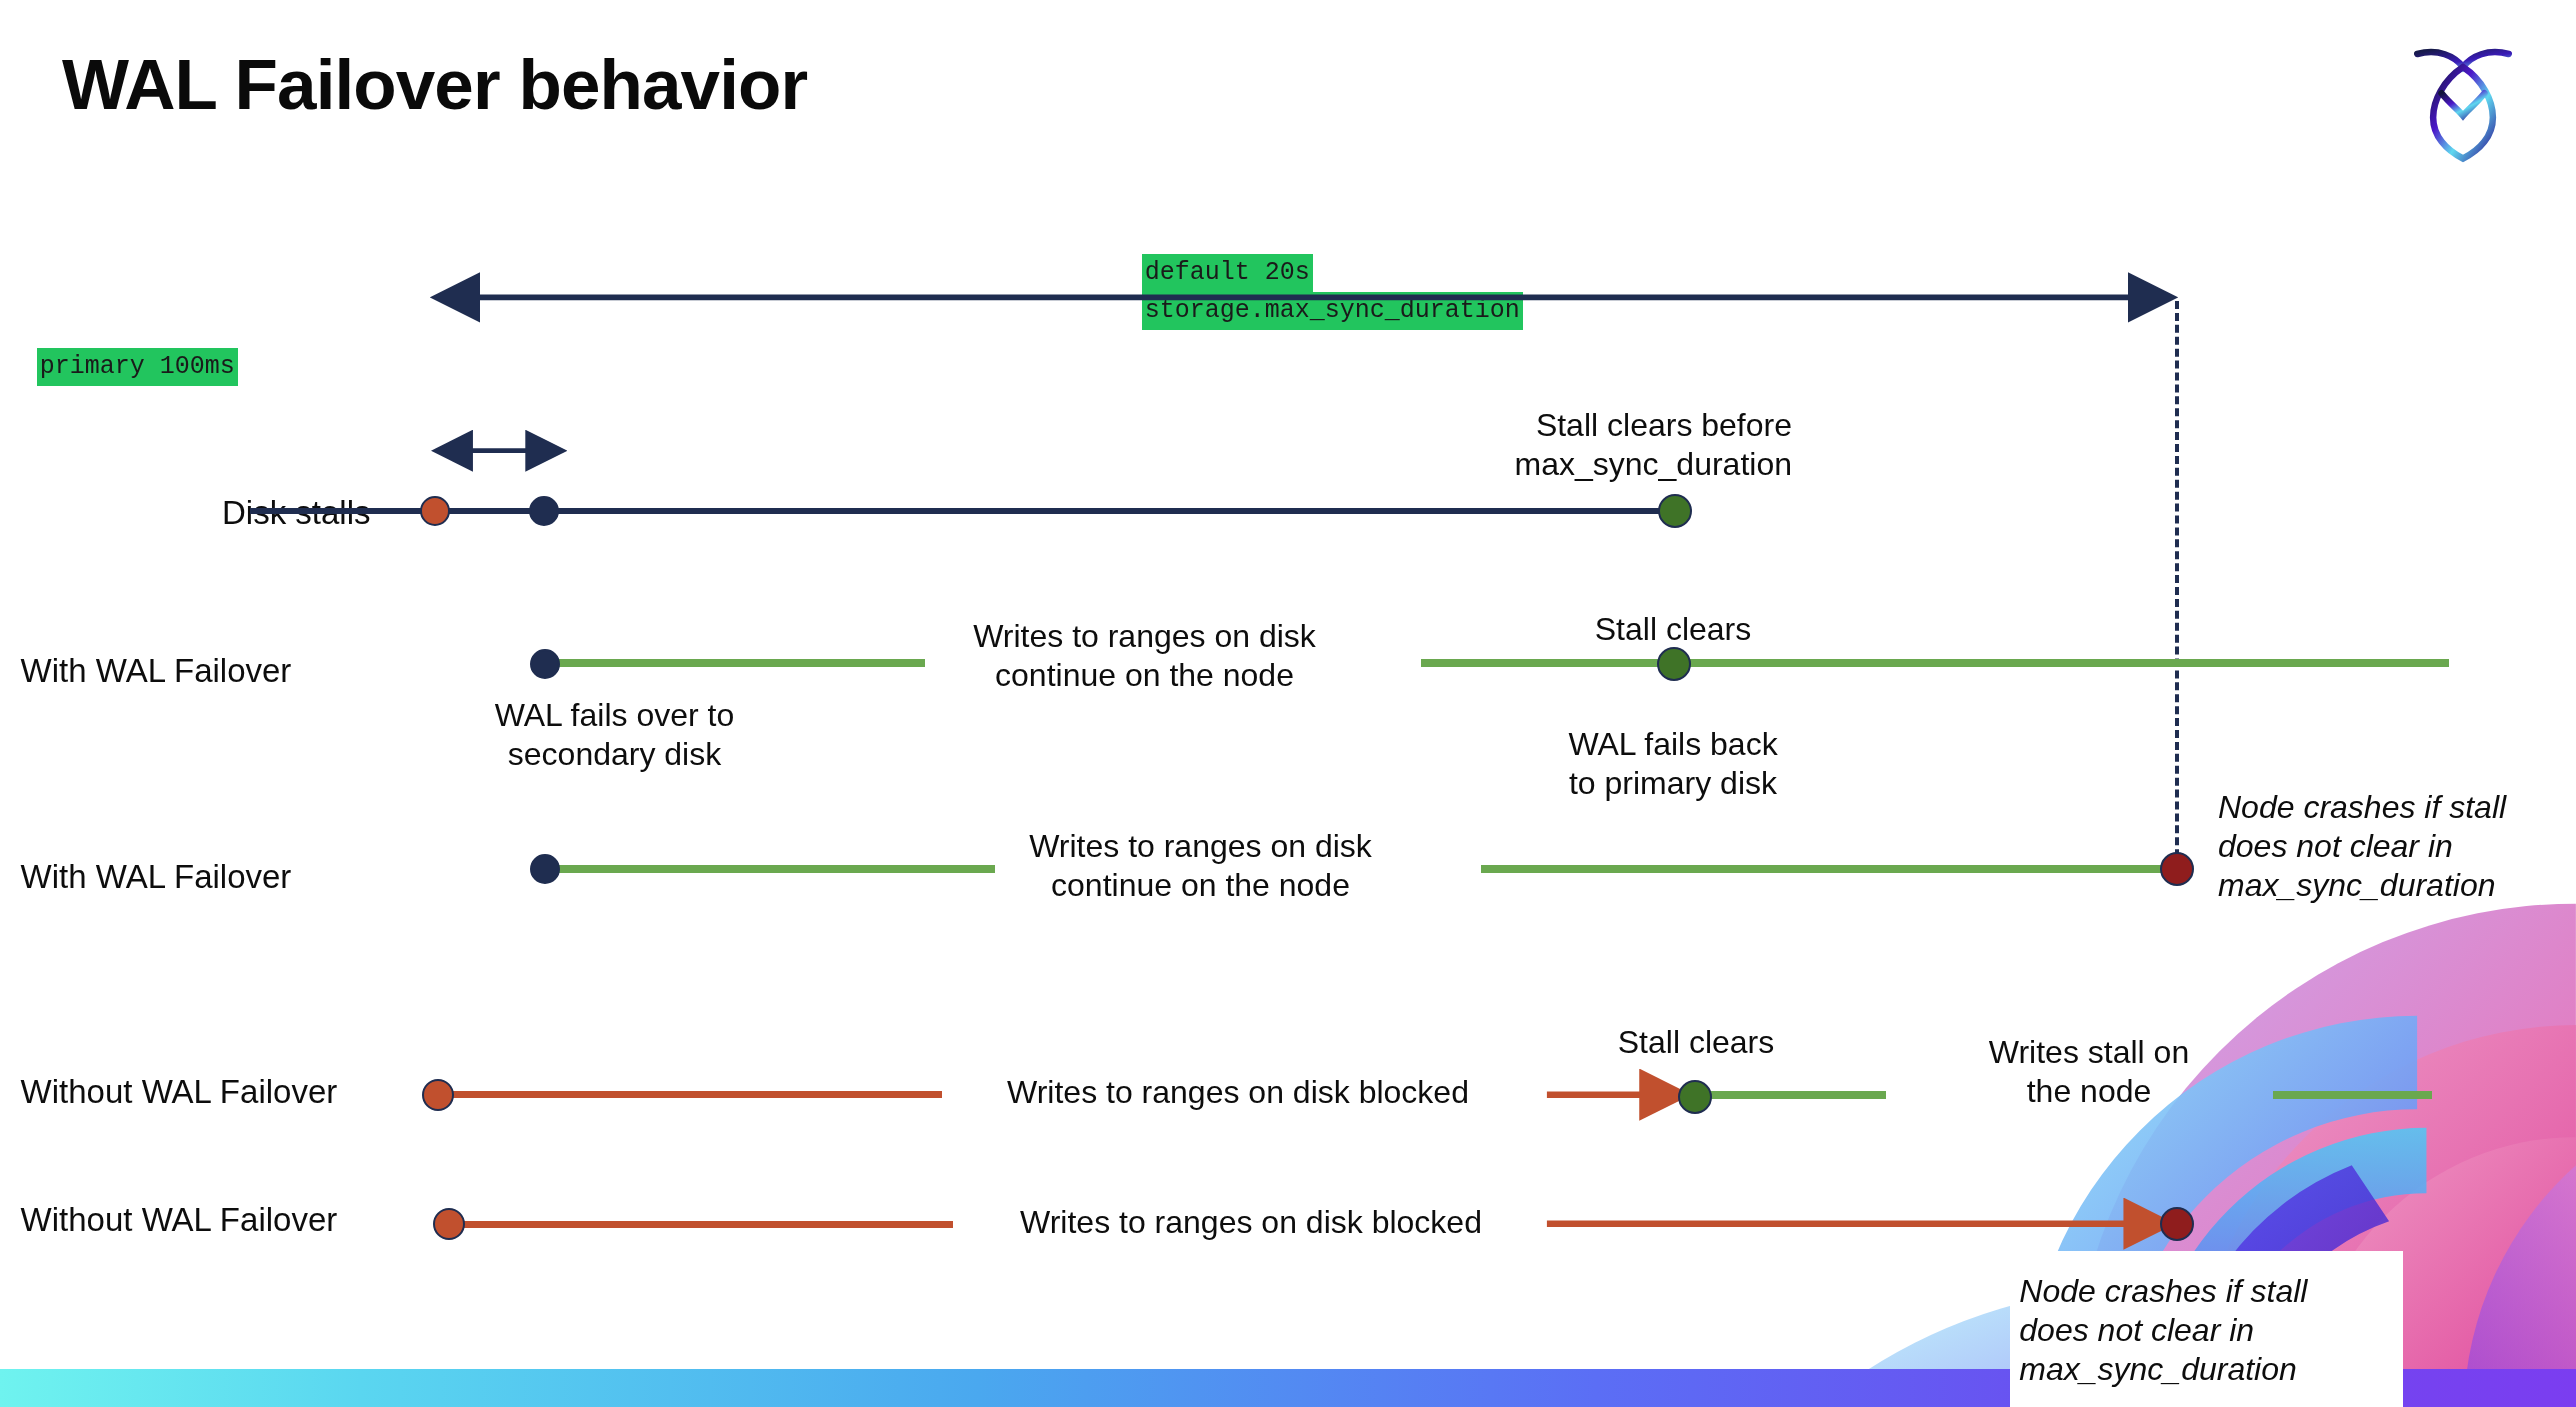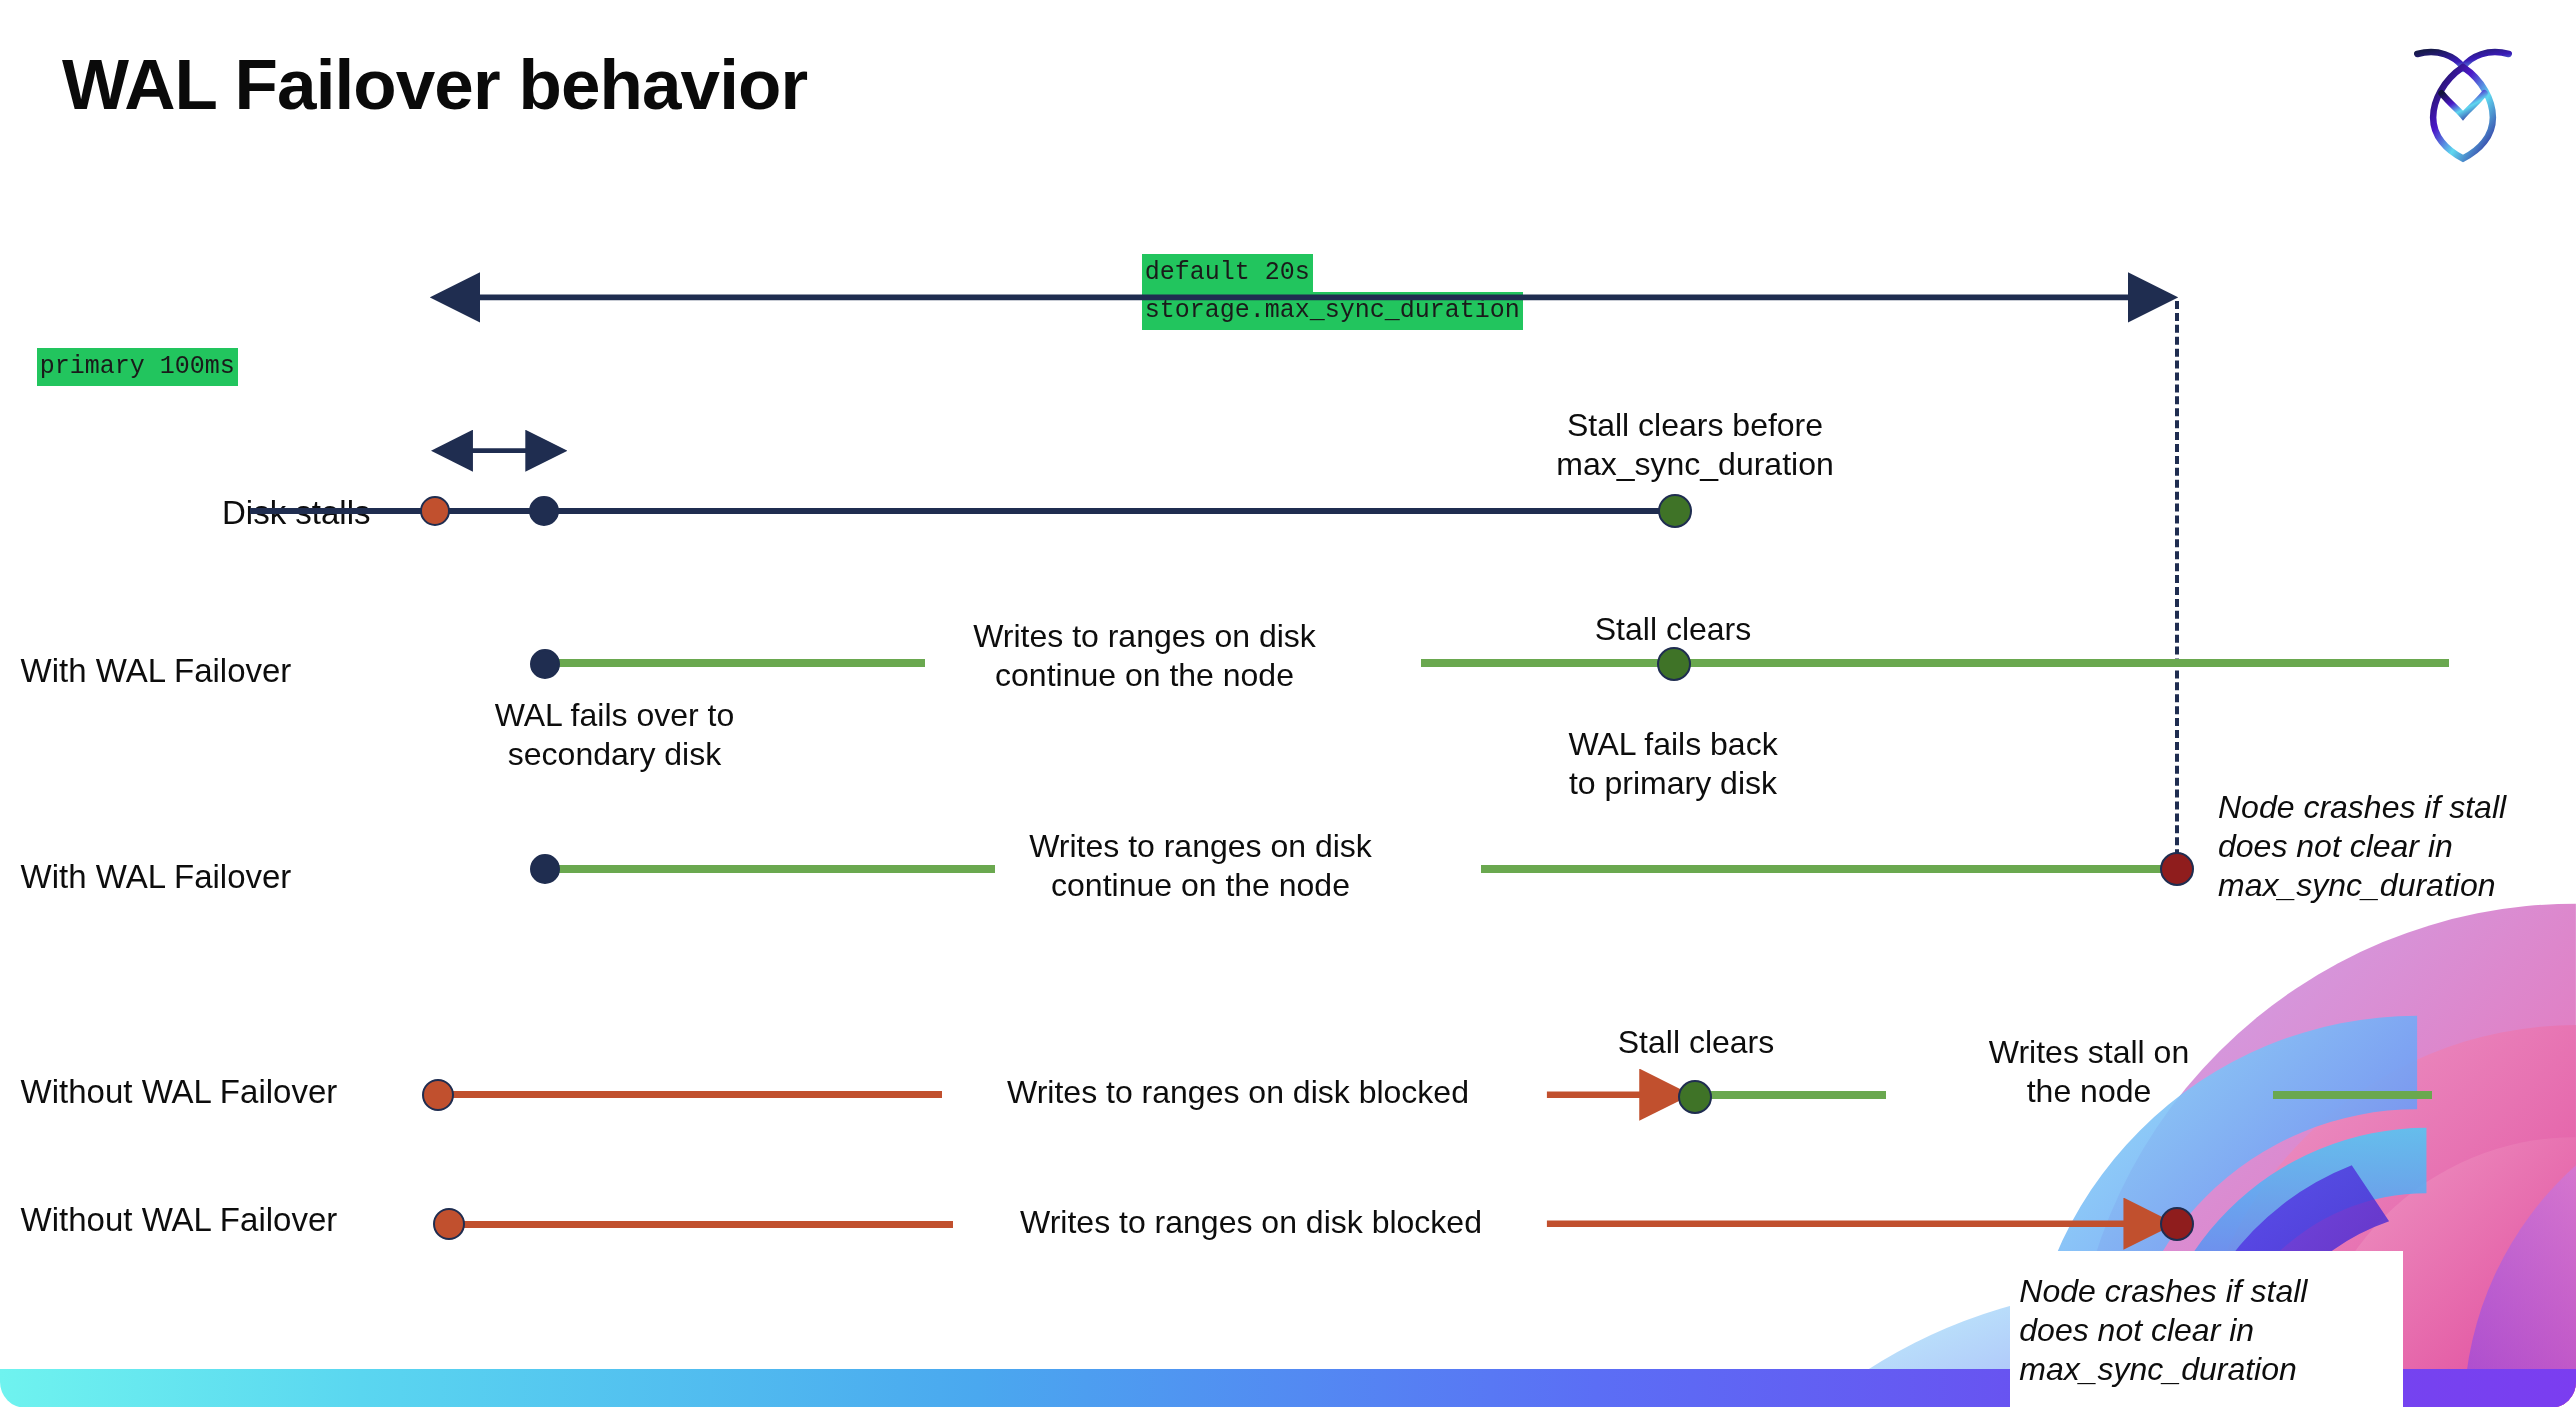--- a/index.html
+++ b/index.html
@@ -3,21 +3,21 @@
 <meta charset="utf-8">
 <style>
   html,body{margin:0;padding:0;}
   body{
     width:2576px;height:1408px;
     background:#ffffff;
     font-family:"Liberation Sans", sans-serif;
     overflow:hidden;
     position:relative;
   }
-  #slide{position:absolute;left:0;top:0;width:2576px;height:1408px;overflow:hidden;background:#fff;border-radius:26px;}
+  #slide{position:absolute;left:0;top:0;width:2576px;height:1408px;overflow:hidden;background:#fff;}
 
   
   .deco-wrap{position:absolute;right:0;bottom:0;width:710px;height:523px;overflow:hidden;pointer-events:none;}
   .deco-wrap svg{position:absolute;right:0;bottom:0;}
 
   .bottom-bar{position:absolute;left:0;bottom:0;width:2576px;height:39px;
     background:linear-gradient(90deg,#6ff3ef 0%,#5ad6f0 14%,#4aa8ef 38%,#5b6ef5 62%,#6b4df0 82%,#7b3df0 100%);}
 
   
   .title{position:absolute;left:62px;top:49px;font-size:71px;font-weight:bold;color:#0a0a0a;
@@ -172,21 +172,21 @@
     </g>
   </svg>
 
   <div class="vdash" style="left:2175px;top:301px;height:580px;"></div>
 
   <div class="row-label" style="left:222px;top:494px;">Disk stalls</div>
   <div class="seg navy" style="left:250px;top:508px;width:1430px;height:5.6px;"></div>
   <div class="dot orange" style="left:420px;top:496px;width:30px;height:30px;"></div>
   <div class="dot navy" style="left:529px;top:496px;width:30px;height:30px;"></div>
   <div class="dot green" style="left:1658px;top:494px;width:34px;height:34px;"></div>
-  <div class="annot center" style="left:1527px;top:406px;width:336px;">
+  <div class="annot center" style="left:1456px;top:406px;width:336px;text-align:right;">
     <span>Stall clears before</span><br>
     <span>max_sync_duration</span>
   </div>
 
   <div class="row-label" style="left:20.6px;top:652px;">With WAL Failover</div>
   <div class="seg green" style="left:542px;top:659px;width:383px;height:8.4px;"></div>
   <div class="seg green" style="left:1421px;top:659px;width:1028px;height:8.4px;"></div>
   <div class="dot navy" style="left:530px;top:649px;width:30px;height:30px;"></div>
   <div class="dot green" style="left:1657px;top:647px;width:34px;height:34px;"></div>
 

